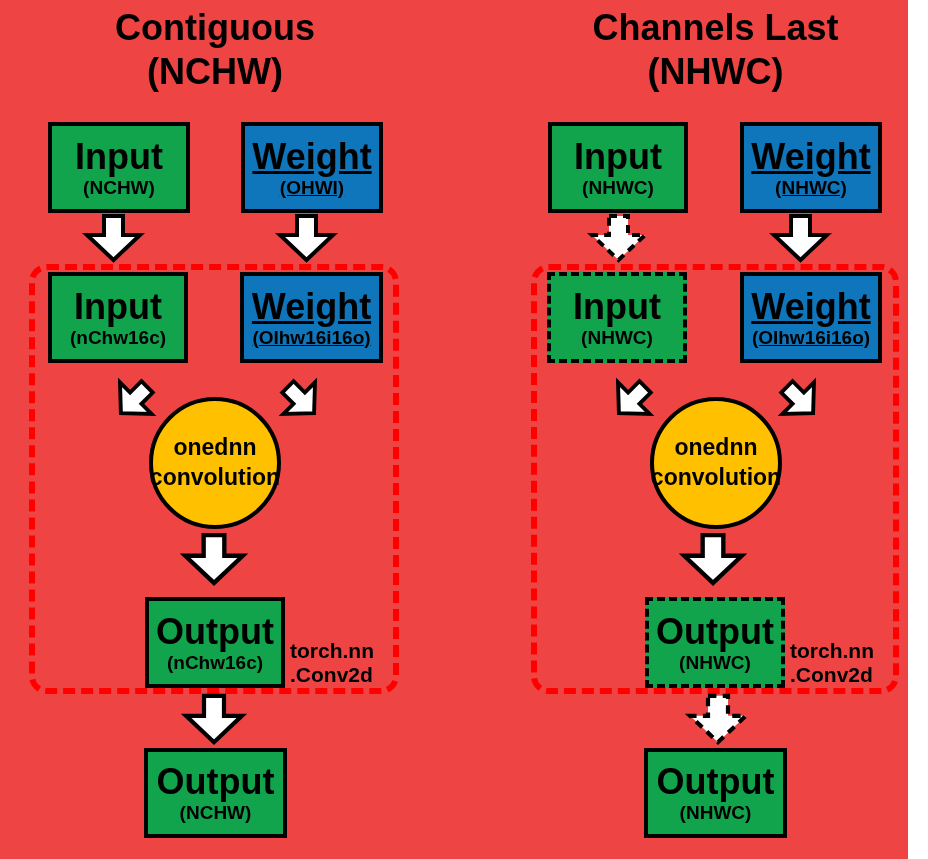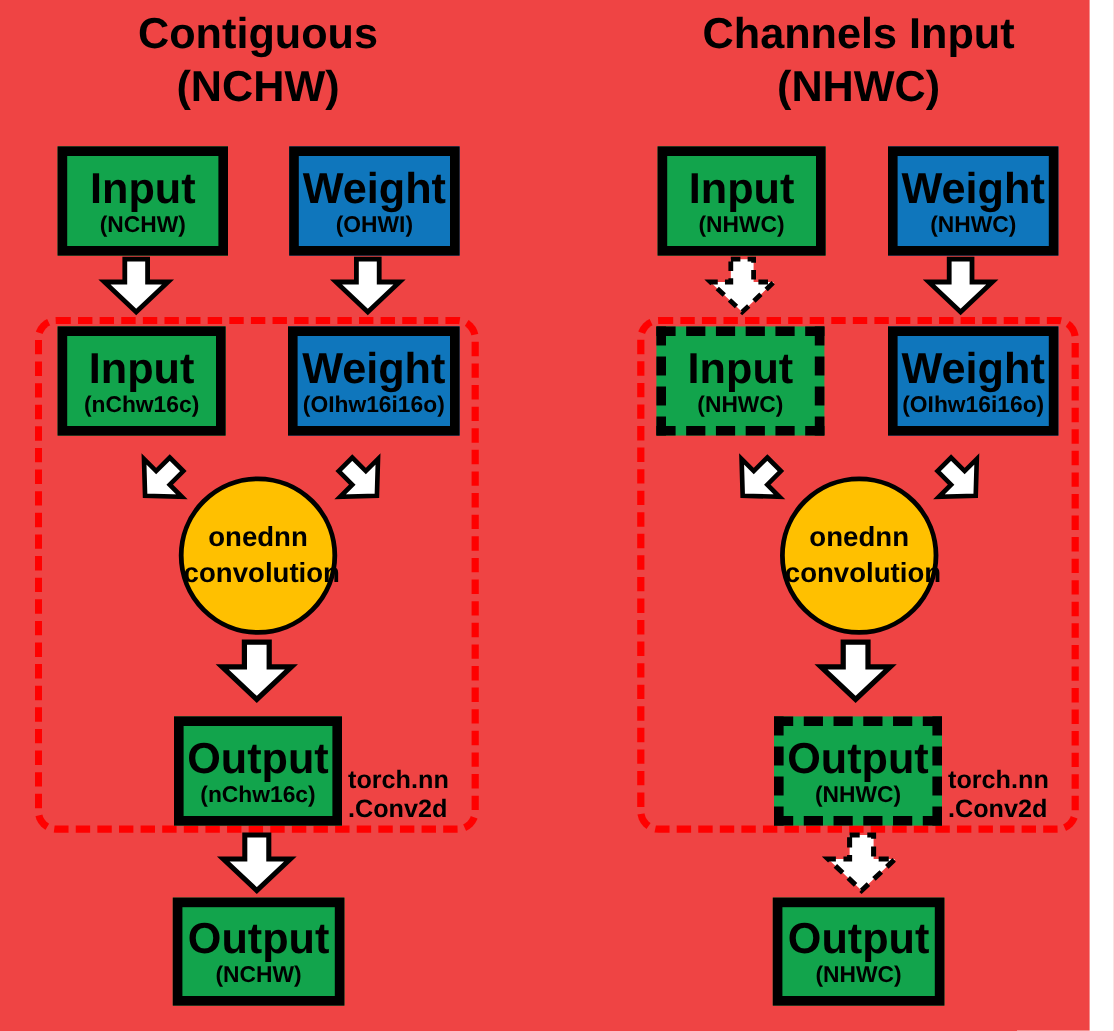--- a/index.html
+++ b/index.html
@@ -4,30 +4,30 @@
 <style>
   html,body{margin:0;padding:0;background:#ffffff;}
   #canvas{
     position:relative;width:908px;height:859px;background:#ef4444;overflow:hidden;
     font-family:"Liberation Sans","DejaVu Sans",sans-serif;font-weight:700;color:#000;
   }
   .title{position:absolute;text-align:center;font-size:36px;line-height:1.22;}
   .red-scope{position:absolute;border:6px dashed #FF0000;border-radius:18px;box-sizing:border-box;background:transparent;}
   .box{
     position:absolute;display:flex;flex-direction:column;align-items:center;justify-content:center;
-    border:8px solid #000000;box-sizing:border-box;gap:3px;text-align:center;
+    border:4px solid #000000;box-sizing:border-box;gap:3px;text-align:center;
   }
   .box .main{font-size:36px;line-height:1;white-space:nowrap;}
   .box .sub{font-size:19px;line-height:1;white-space:nowrap;}
   .green{background:#12A44C;}
-  .blue{background:#0F76BC;}
+  .blue{background:#0F76BC;text-decoration:underline;}
   .dashed-border{border-style:dashed;}
   .conv-circle{
     position:absolute;width:132px;height:132px;border-radius:50%;background:#FFC000;border:4px solid #000;
-    box-sizing:border-box;display:flex;flex-direction:column;justify-content:center;
+    box-sizing:border-box;display:flex;flex-direction:column;align-items:center;justify-content:center;
     font-size:23px;line-height:1.3;text-align:center;white-space:nowrap;
   }
   .scope-label{position:absolute;font-size:21px;line-height:1.15;text-align:left;white-space:nowrap;}
   .arrow{position:absolute;}
   .arrow svg{display:block;overflow:visible;}
   .rot45{transform:rotate(45deg);}
   .rot-45{transform:rotate(-45deg);}
 </style>
 </head>
 <body>
@@ -107,21 +107,21 @@
       <path d="M19 2 H38 V21 H55 L28.5 46 L2 21 H19 Z" fill="#fff" stroke="#000" stroke-width="4"></path>
     </svg>
   </div>
 
   <div class="box green" style="left:144px;top:748px;width:143px;height:90px;">
     <div class="main">Output</div>
     <div class="sub">(NCHW)</div>
   </div>
 
   <div class="title" style="left:528px;top:6px;width:375px;">
-    <div>Channels Input</div>
+    <div>Channels Last</div>
     <div>(NHWC)</div>
   </div>
 
   <div class="red-scope" style="left:531px;top:264px;width:368px;height:430px;"></div>
 
   <div class="box green" style="left:548px;top:122px;width:140px;height:91px;">
     <div class="main">Input</div>
     <div class="sub">(NHWC)</div>
   </div>
   <div class="box blue" style="left:740px;top:122px;width:142px;height:91px;">

